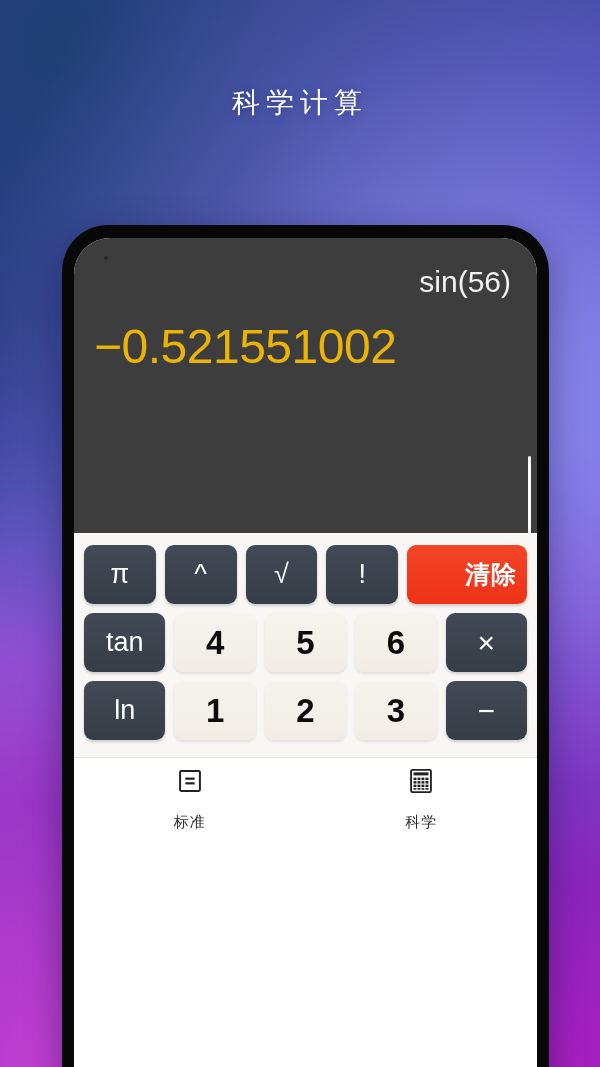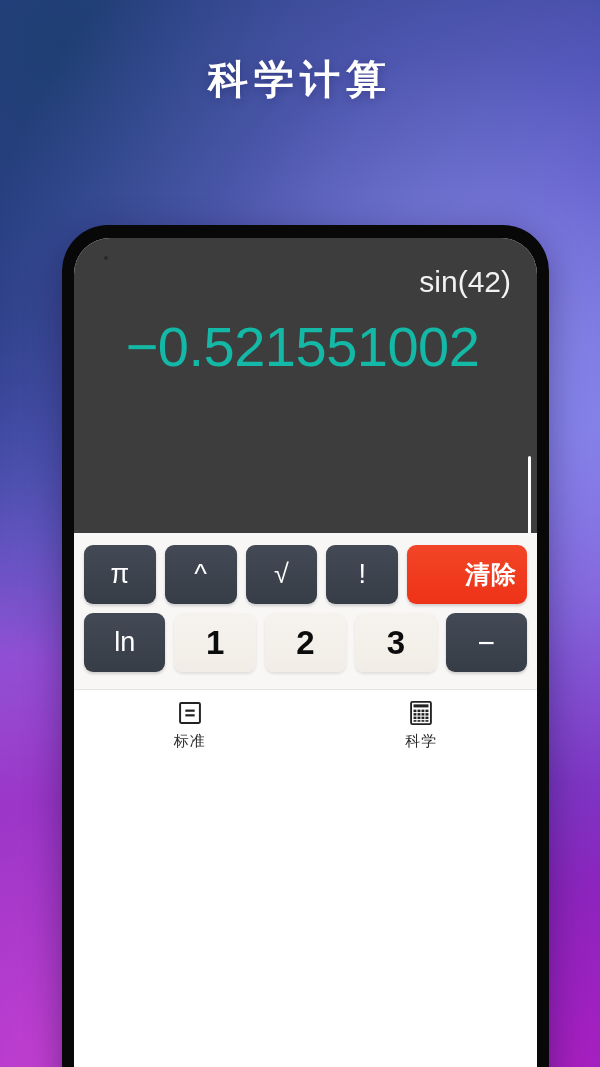--- a/index.html
+++ b/index.html
@@ -16,26 +16,26 @@
       radial-gradient(115% 70% at 78% 34%, rgba(150,150,240,0.85) 0%, rgba(130,128,235,0.35) 42%, rgba(0,0,0,0) 72%),
       radial-gradient(120% 80% at 10% 4%, #1f3f74 0%, #2c3f86 32%, rgba(60,60,160,0) 72%),
       radial-gradient(130% 95% at 8% 100%, #c13fd0 0%, #9b36c8 26%, rgba(120,60,200,0) 62%),
       radial-gradient(130% 95% at 96% 100%, #a81fc0 0%, #7c28bb 28%, rgba(110,45,190,0) 64%),
       linear-gradient(168deg, #2c3f86 0%, #4a46b5 26%, #6f6ae0 46%, #8a78e8 62%, #9a58d4 80%, #a030c4 100%);
   }
 
   
   .headline {
     position:absolute;
-    left:0; right:0; top:52px;
+    left:0; right:0; top:84px;
     text-align:center;
     color:#ffffff;
-    font-size:40px;
+    font-size:28px;
     letter-spacing:6px;
-    font-weight:700;
+    font-weight:400;
     text-shadow:0 2px 10px rgba(30,20,80,0.35);
   }
 
   
   .phone {
     position:absolute;
     left:62px; top:225px;
     width:487px; height:880px;
     background:#080808;
     border-radius:46px 46px 0 0;
@@ -68,23 +68,23 @@
   .expression {
     text-align:right;
     color:#f2f2f2;
     font-size:30px;
     line-height:40px;
     font-weight:400;
     padding-right:6px;
   }
   .result {
     margin-top:6px;
-    text-align:center;
-    color:#14b8a6;
-    font-size:56px;
+    text-align:left;
+    color:#eab308;
+    font-size:48px;
     line-height:78px;
     font-weight:300;
     letter-spacing:-0.5px;
     word-break:break-all;
     padding-right:6px;
   }
   .display-scrollbar {
     position:absolute;
     right:6px; top:218px;
     width:3px; height:82px;
@@ -157,21 +157,21 @@
     background:#ffffff;
     height:78px;
     align-items:flex-start;
     padding-top:9px;
   }
   .tab {
     flex:1 1 0;
     display:flex;
     flex-direction:column;
     align-items:center;
-    gap:5px;
+    gap:18px;
     cursor:pointer;
   }
   .tab-label {
     font-size:15px;
     color:#2b2b2b;
     letter-spacing:1px;
   }
   .tab-icon { width:28px; height:28px; display:block; }
 </style>
 </head>
@@ -179,32 +179,39 @@
 
 <div id="stage">
 
   <div class="headline">科学计算</div>
 
   <div class="phone">
     <div class="phone-inner">
 
       <div class="display">
         <div class="camera-dot"></div>
-        <div class="expression">sin(42)</div>
+        <div class="expression">sin(56)</div>
         <div class="result">−0.521551002</div>
         <div class="display-scrollbar"></div>
       </div>
 
       <div class="keypad">
           <div class="keyrow">
             <button class="key fn">π</button>
             <button class="key fn">^</button>
             <button class="key fn">√</button>
             <button class="key fn">!</button>
             <button class="key danger">清除</button>
+          </div>
+          <div class="keyrow">
+            <button class="key fn">tan</button>
+            <button class="key num">4</button>
+            <button class="key num">5</button>
+            <button class="key num">6</button>
+            <button class="key op">×</button>
           </div>
           <div class="keyrow">
             <button class="key fn">ln</button>
             <button class="key num">1</button>
             <button class="key num">2</button>
             <button class="key num">3</button>
             <button class="key op">−</button>
           </div>
         </div>
 

